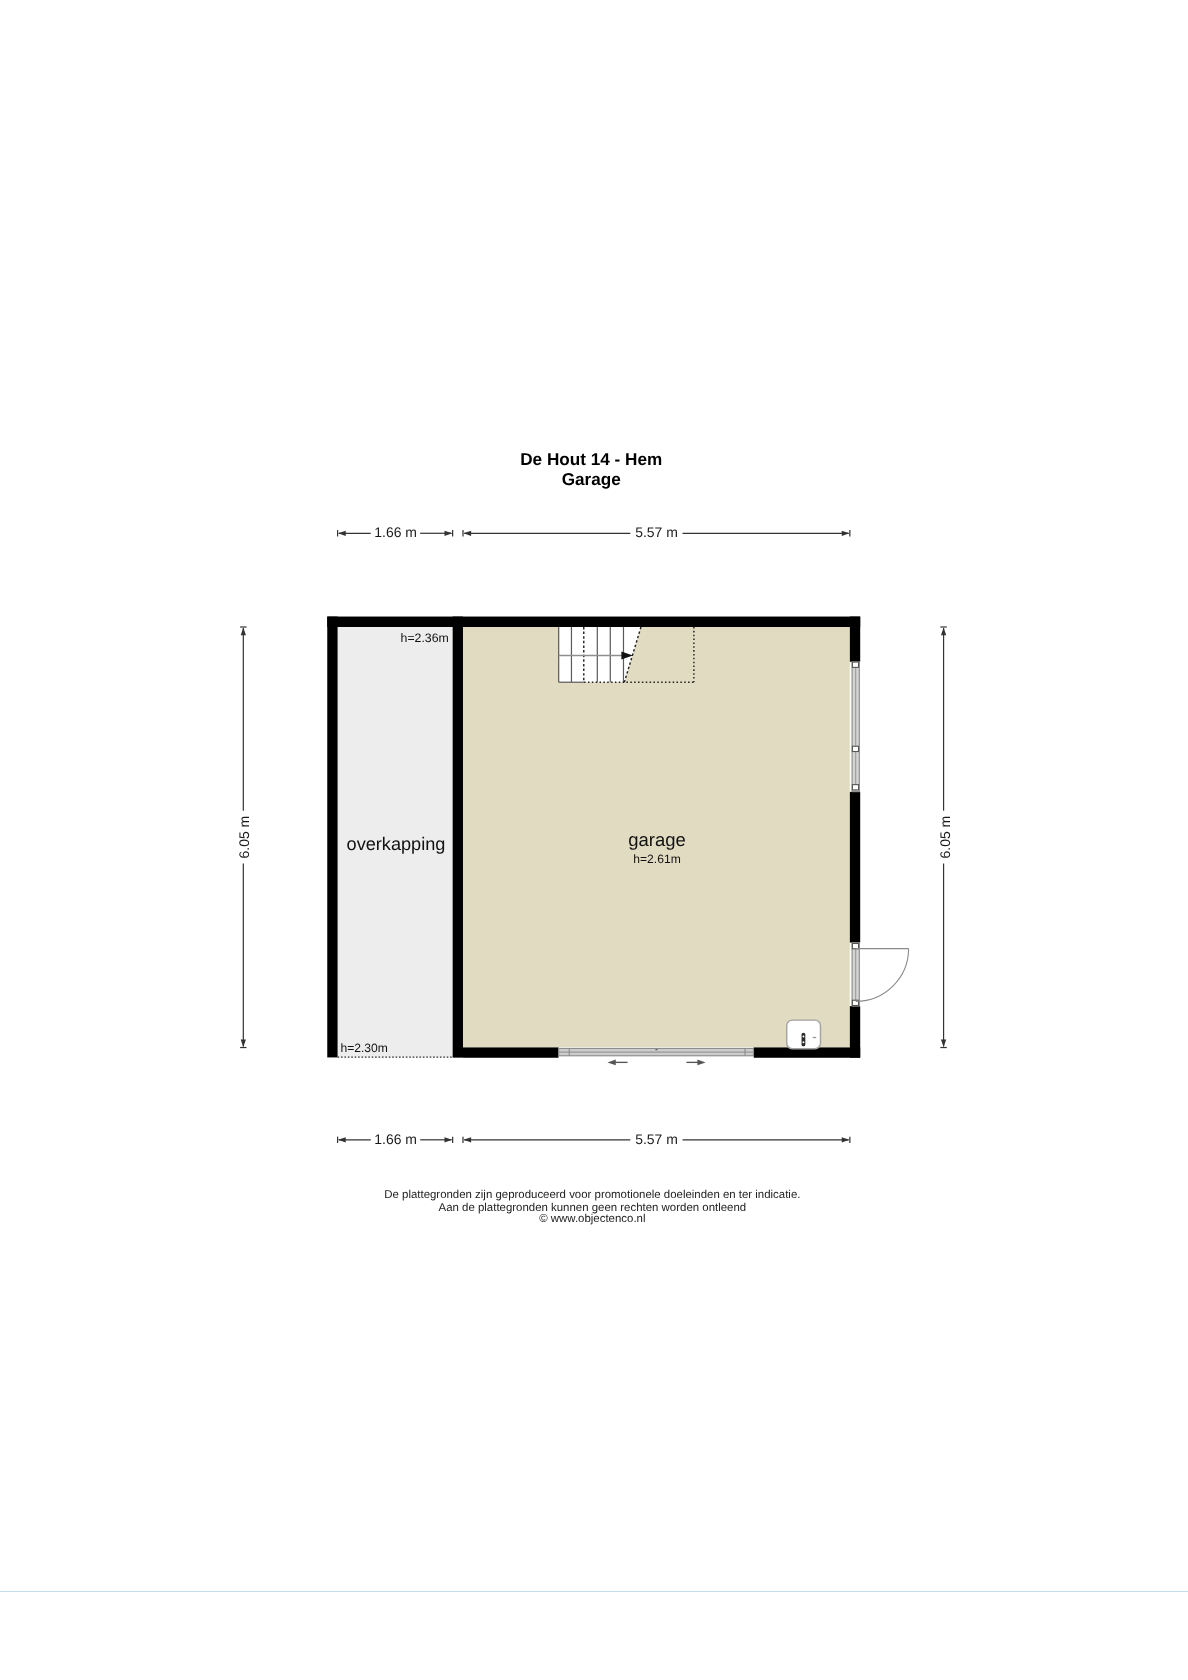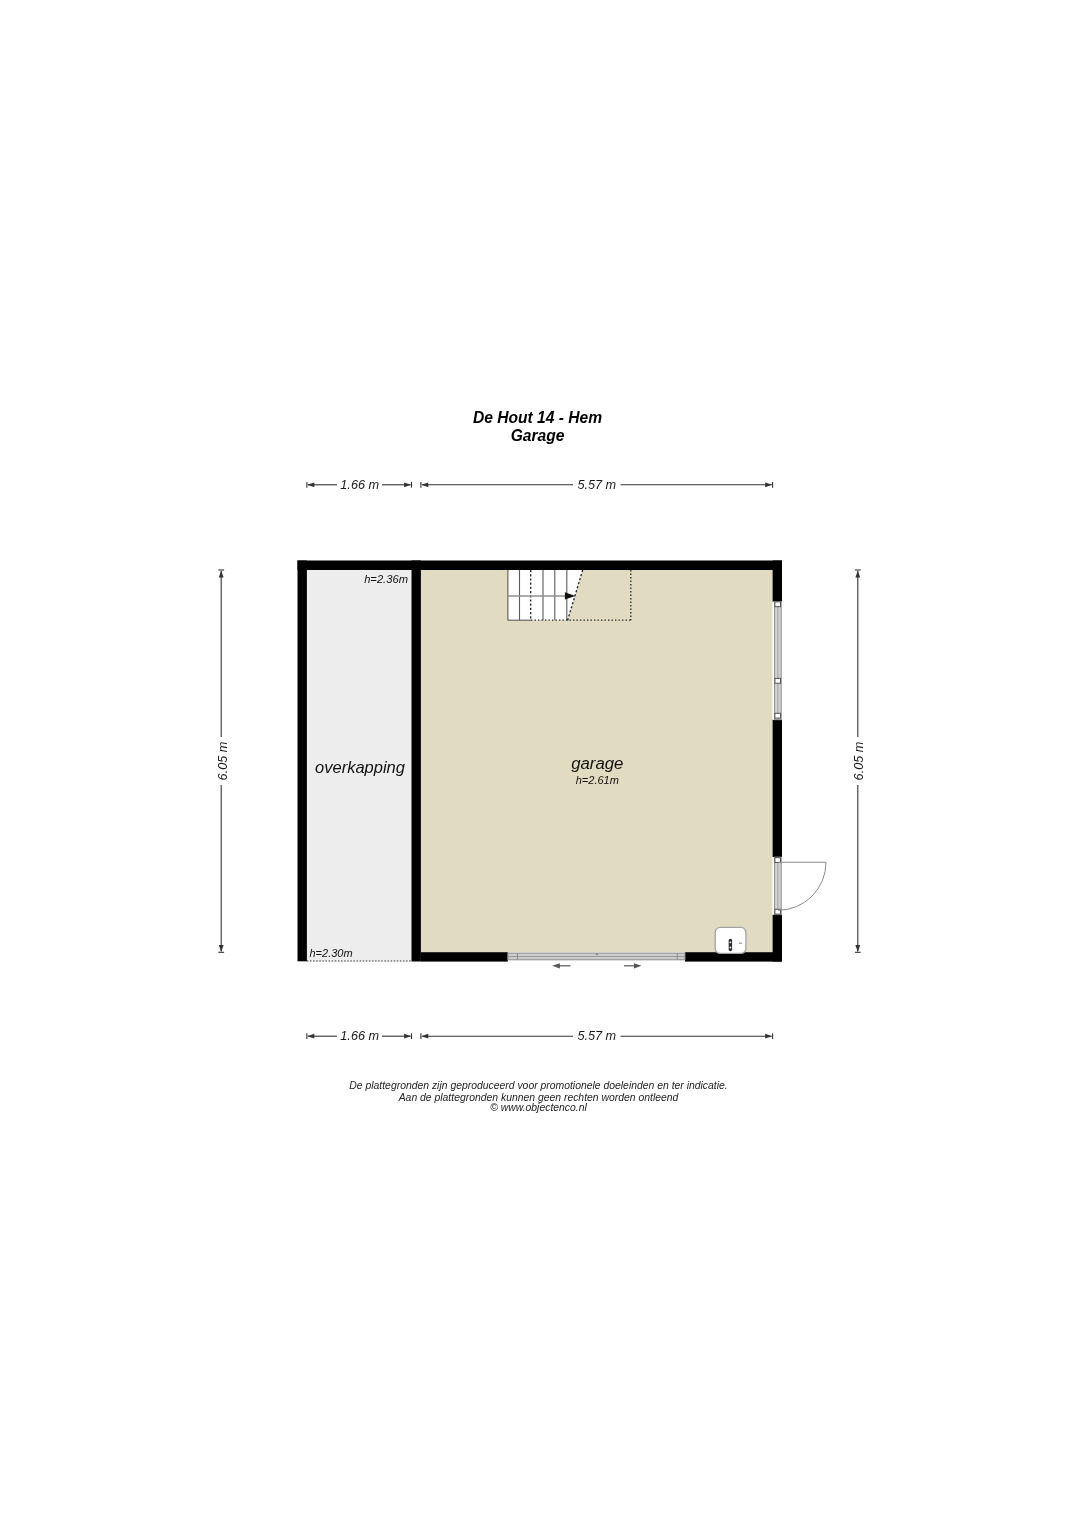--- a/index.html
+++ b/index.html
@@ -1,16 +1,16 @@
 <!DOCTYPE html>
 <html><head>
 <meta charset="utf-8">
 <style>
   html,body{margin:0;padding:0;background:#fff;}
-  #page{position:relative;width:1080px;height:1447px;background:#0369a1;overflow:hidden;font-style:italic;}
+  #page{position:relative;width:1080px;height:1447px;background:#0369a1;overflow:hidden;}
   svg text{font-family:"Liberation Sans",sans-serif;}
 </style>
 </head>
 <body>
 <div id="page">
 <svg width="1080" height="1527" viewBox="0 0 1080 1527" xmlns="http://www.w3.org/2000/svg">
 
   <rect x="0" y="0" width="1080" height="1527" fill="#ffffff"></rect>
 
   <g>

